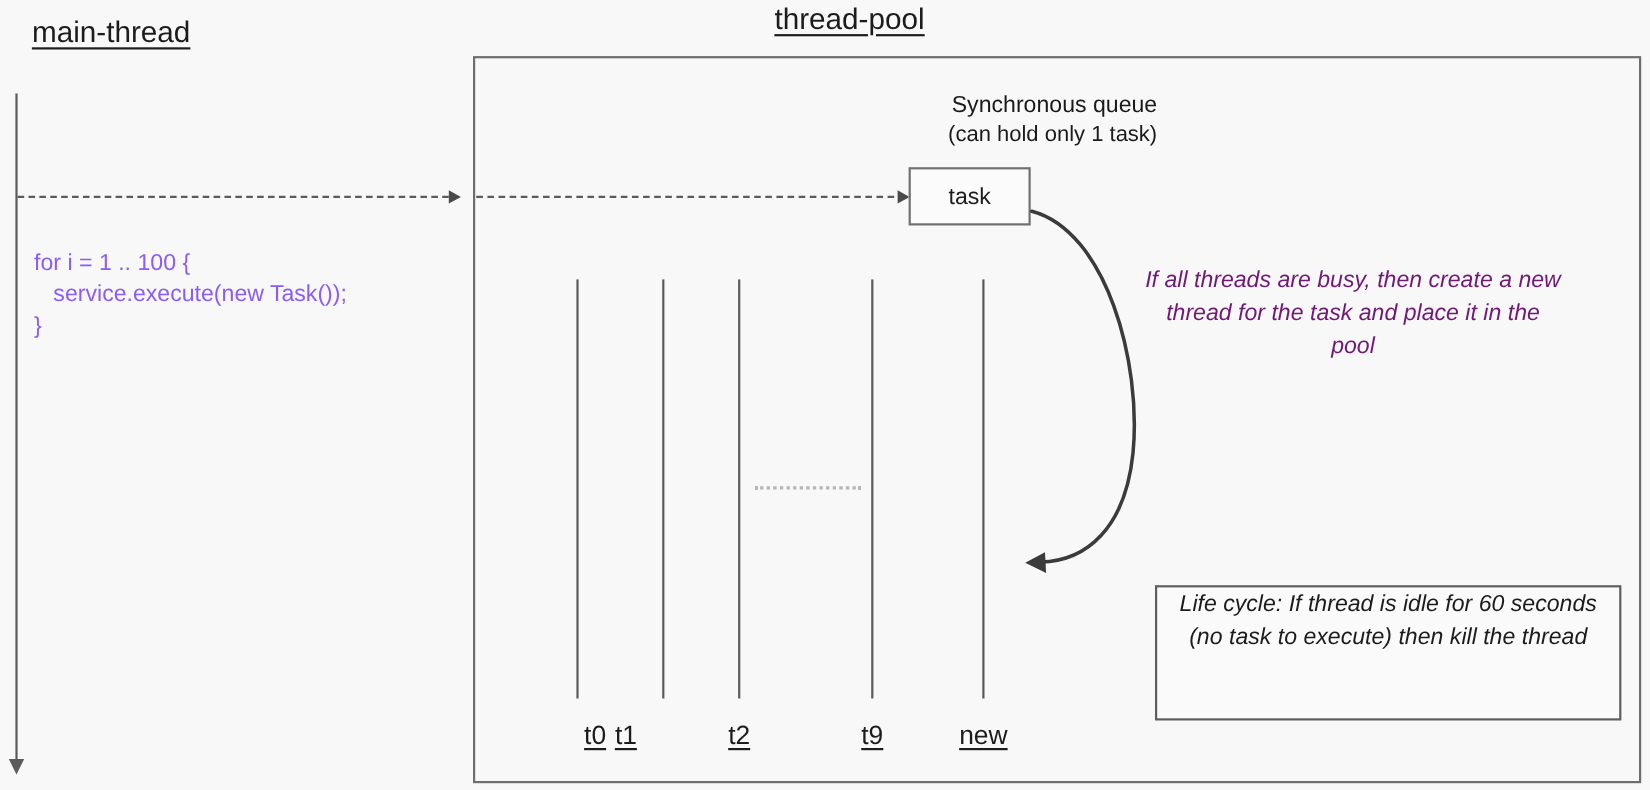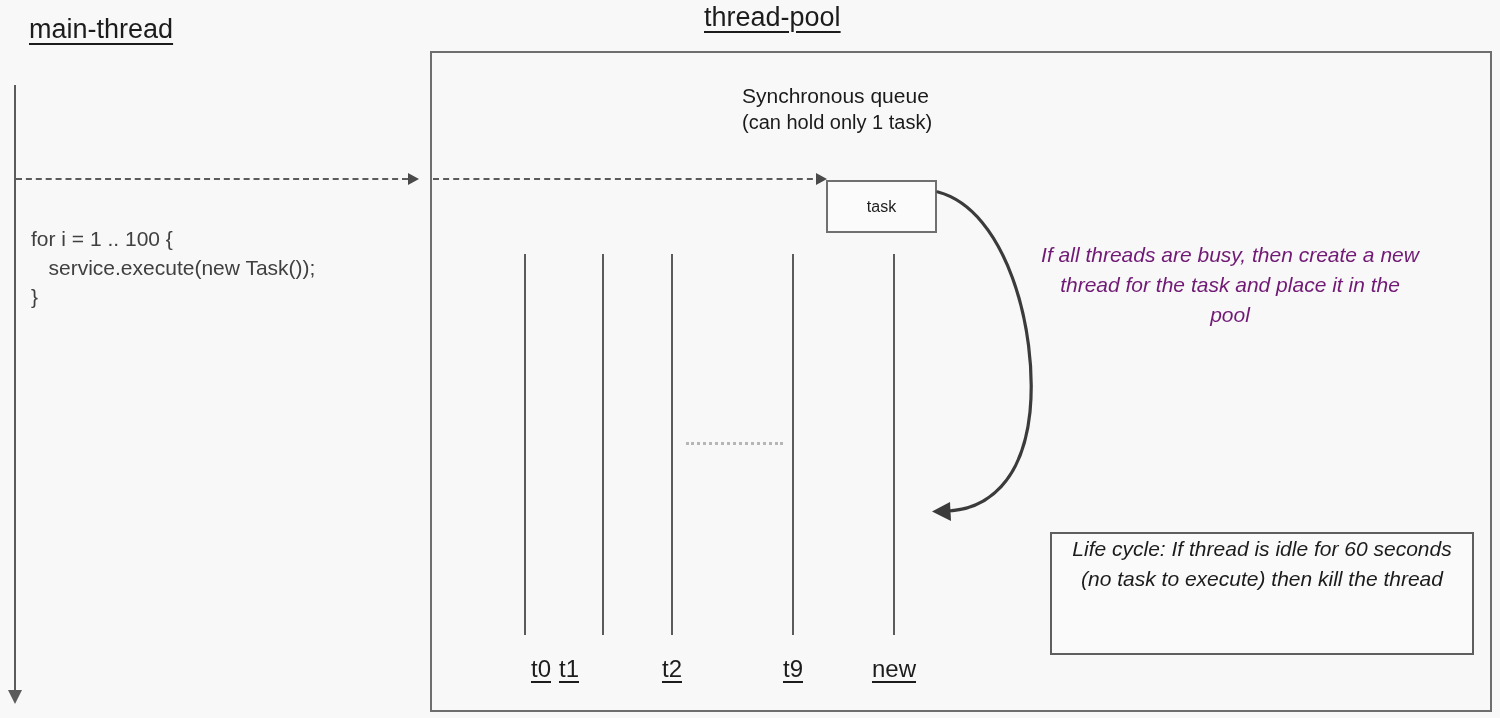--- a/index.html
+++ b/index.html
@@ -75,29 +75,29 @@
   #dash-arrow-1 { left: 408px; top: 173px; }
   #dash-arrow-2 { left: 816px; top: 173px; }
 
   
   #code-block {
     left: 31px;
     top: 224px;
     font-size: 21px;
     line-height: 29px;
     white-space: pre;
-    color: #404040;
+    color: #8b5cf6;
   }
 
   
   #sync-queue-label {
     left: 742px;
     top: 83px;
     width: 310px;
-    text-align: left;
+    text-align: right;
   }
   #sync-queue-label .l1 {
     font-size: 21px;
     line-height: 26px;
     display: block;
   }
   #sync-queue-label .l2 {
     font-size: 20px;
     line-height: 26px;
     display: block;
@@ -108,23 +108,22 @@
     left: 826px;
     top: 152px;
     width: 111px;
     height: 53px;
     border: 2px solid #707070;
     box-sizing: border-box;
     background: #fbfbfb;
     display: flex;
     align-items: center;
     justify-content: center;
-    font-size: 16px;
-    color: #1c1c1c;
-    margin-top: 28px;
+    font-size: 21px;
+    color: #1c1c1c;
   }
 
   
   #curve-arrow {
     left: 910px;
     top: 180px;
   }
 
   
   .thread-line {

